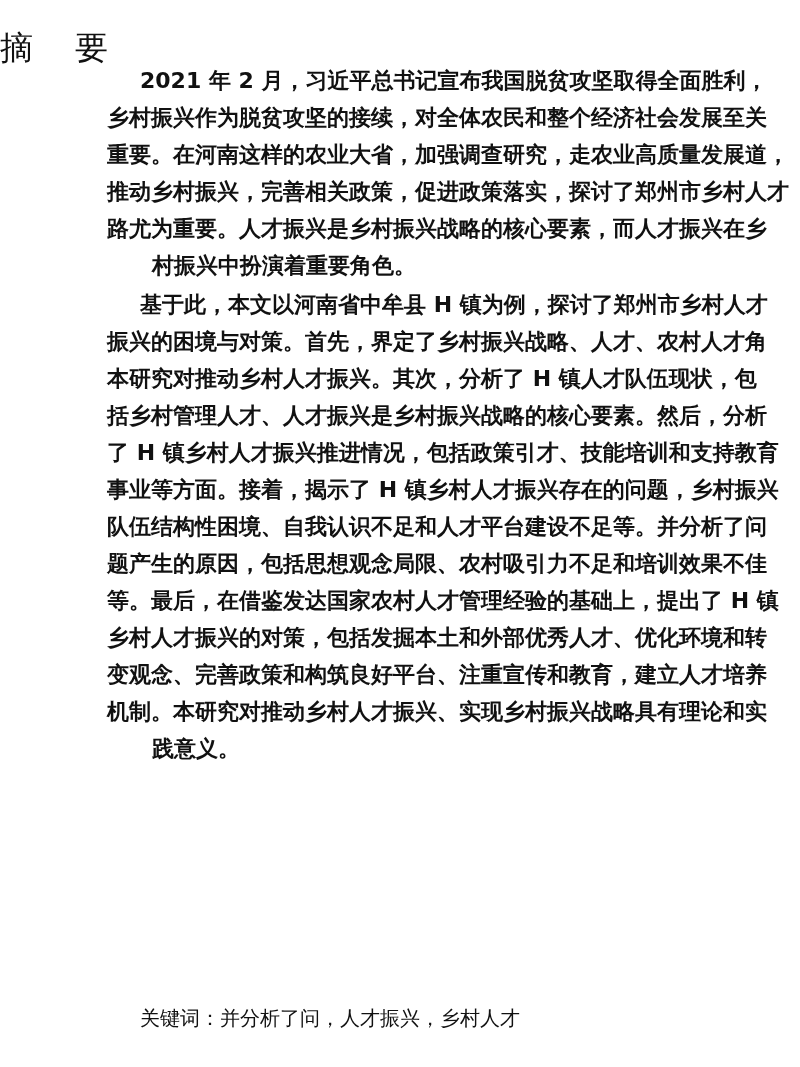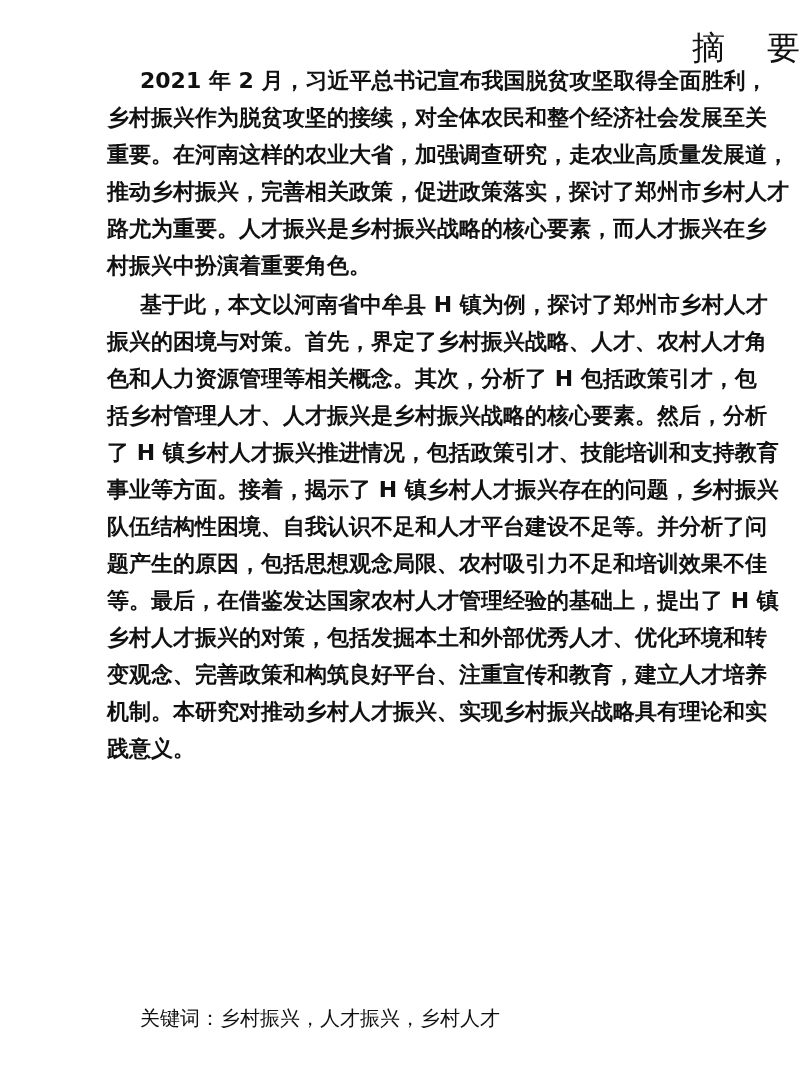--- a/index.html
+++ b/index.html
@@ -1,25 +1,25 @@
 <!DOCTYPE html>
 <html><head>
 <meta charset="utf-8">
 <style>
   html, body { margin:0; padding:0; background:#ffffff; }
   body { width:800px; height:1067px; position:relative; overflow:hidden;
          font-family:"DejaVu Sans", "Liberation Sans", sans-serif; color:#111; }
-  .title { position:absolute; left:0; width:800px; top:26px; text-align:right;
+  .title { position:absolute; left:0; width:800px; top:26px; text-align:left;
            font-size:33px; font-weight:normal; letter-spacing:0; }
   .title span { display:inline-block; }
   .title .gap { width:42px; }
   .line { position:absolute; left:107px; width:604px; font-size:22px; line-height:28px;
           white-space:nowrap; text-align:justify; text-align-last:justify;font-weight:bold; }
   .line.indent { left:140px; width:571px; }
-  .line.last { text-align-last:left; }
+  .line.last { text-align-last:left;margin-left:45px; }
   .keywords { position:absolute; left:140px; top:1004px; font-size:20px; line-height:28px; white-space:nowrap; }
   .keywords .label { font-weight:normal; }
 </style>
 </head>
 <body>
 
 <div>
   <div class="title">
     <span>摘</span><span class="gap"></span><span>要</span>
   </div>
@@ -29,29 +29,29 @@
     <div class="line" style="top:104px">乡村振兴作为脱贫攻坚的接续，对全体农民和整个经济社会发展至关</div>
     <div class="line" style="top:141px">重要。在河南这样的农业大省，加强调查研究，走农业高质量发展道，</div>
     <div class="line" style="top:178px">推动乡村振兴，完善相关政策，促进政策落实，探讨了郑州市乡村人才</div>
     <div class="line" style="top:215px">路尤为重要。人才振兴是乡村振兴战略的核心要素，而人才振兴在乡</div>
     <div class="line last" style="top:252px">村振兴中扮演着重要角色。</div>
   </div>
 
   <div>
     <div class="line indent" style="top:291px">基于此，本文以河南省中牟县 H 镇为例，探讨了郑州市乡村人才</div>
     <div class="line" style="top:328px">振兴的困境与对策。首先，界定了乡村振兴战略、人才、农村人才角</div>
-    <div class="line" style="top:365px">色和人力资源管理等相关概念。其次，分析了 H 包括政策引才，包</div>
+    <div class="line" style="top:365px">本研究对推动乡村人才振兴。其次，分析了 H 镇人才队伍现状，包</div>
     <div class="line" style="top:402px">括乡村管理人才、人才振兴是乡村振兴战略的核心要素。然后，分析</div>
     <div class="line" style="top:439px">了 H 镇乡村人才振兴推进情况，包括政策引才、技能培训和支持教育</div>
     <div class="line" style="top:476px">事业等方面。接着，揭示了 H 镇乡村人才振兴存在的问题，乡村振兴</div>
     <div class="line" style="top:513px">队伍结构性困境、自我认识不足和人才平台建设不足等。并分析了问</div>
     <div class="line" style="top:550px">题产生的原因，包括思想观念局限、农村吸引力不足和培训效果不佳</div>
     <div class="line" style="top:587px">等。最后，在借鉴发达国家农村人才管理经验的基础上，提出了 H 镇</div>
     <div class="line" style="top:624px">乡村人才振兴的对策，包括发掘本土和外部优秀人才、优化环境和转</div>
     <div class="line" style="top:661px">变观念、完善政策和构筑良好平台、注重宣传和教育，建立人才培养</div>
     <div class="line" style="top:698px">机制。本研究对推动乡村人才振兴、实现乡村振兴战略具有理论和实</div>
     <div class="line last" style="top:735px">践意义。</div>
   </div>
 
   <div class="keywords">
-    <span class="label">关键词：</span><span>乡村振兴，人才振兴，乡村人才</span>
+    <span class="label">关键词：</span><span>并分析了问，人才振兴，乡村人才</span>
   </div>
 </div>
 
 </body></html>

